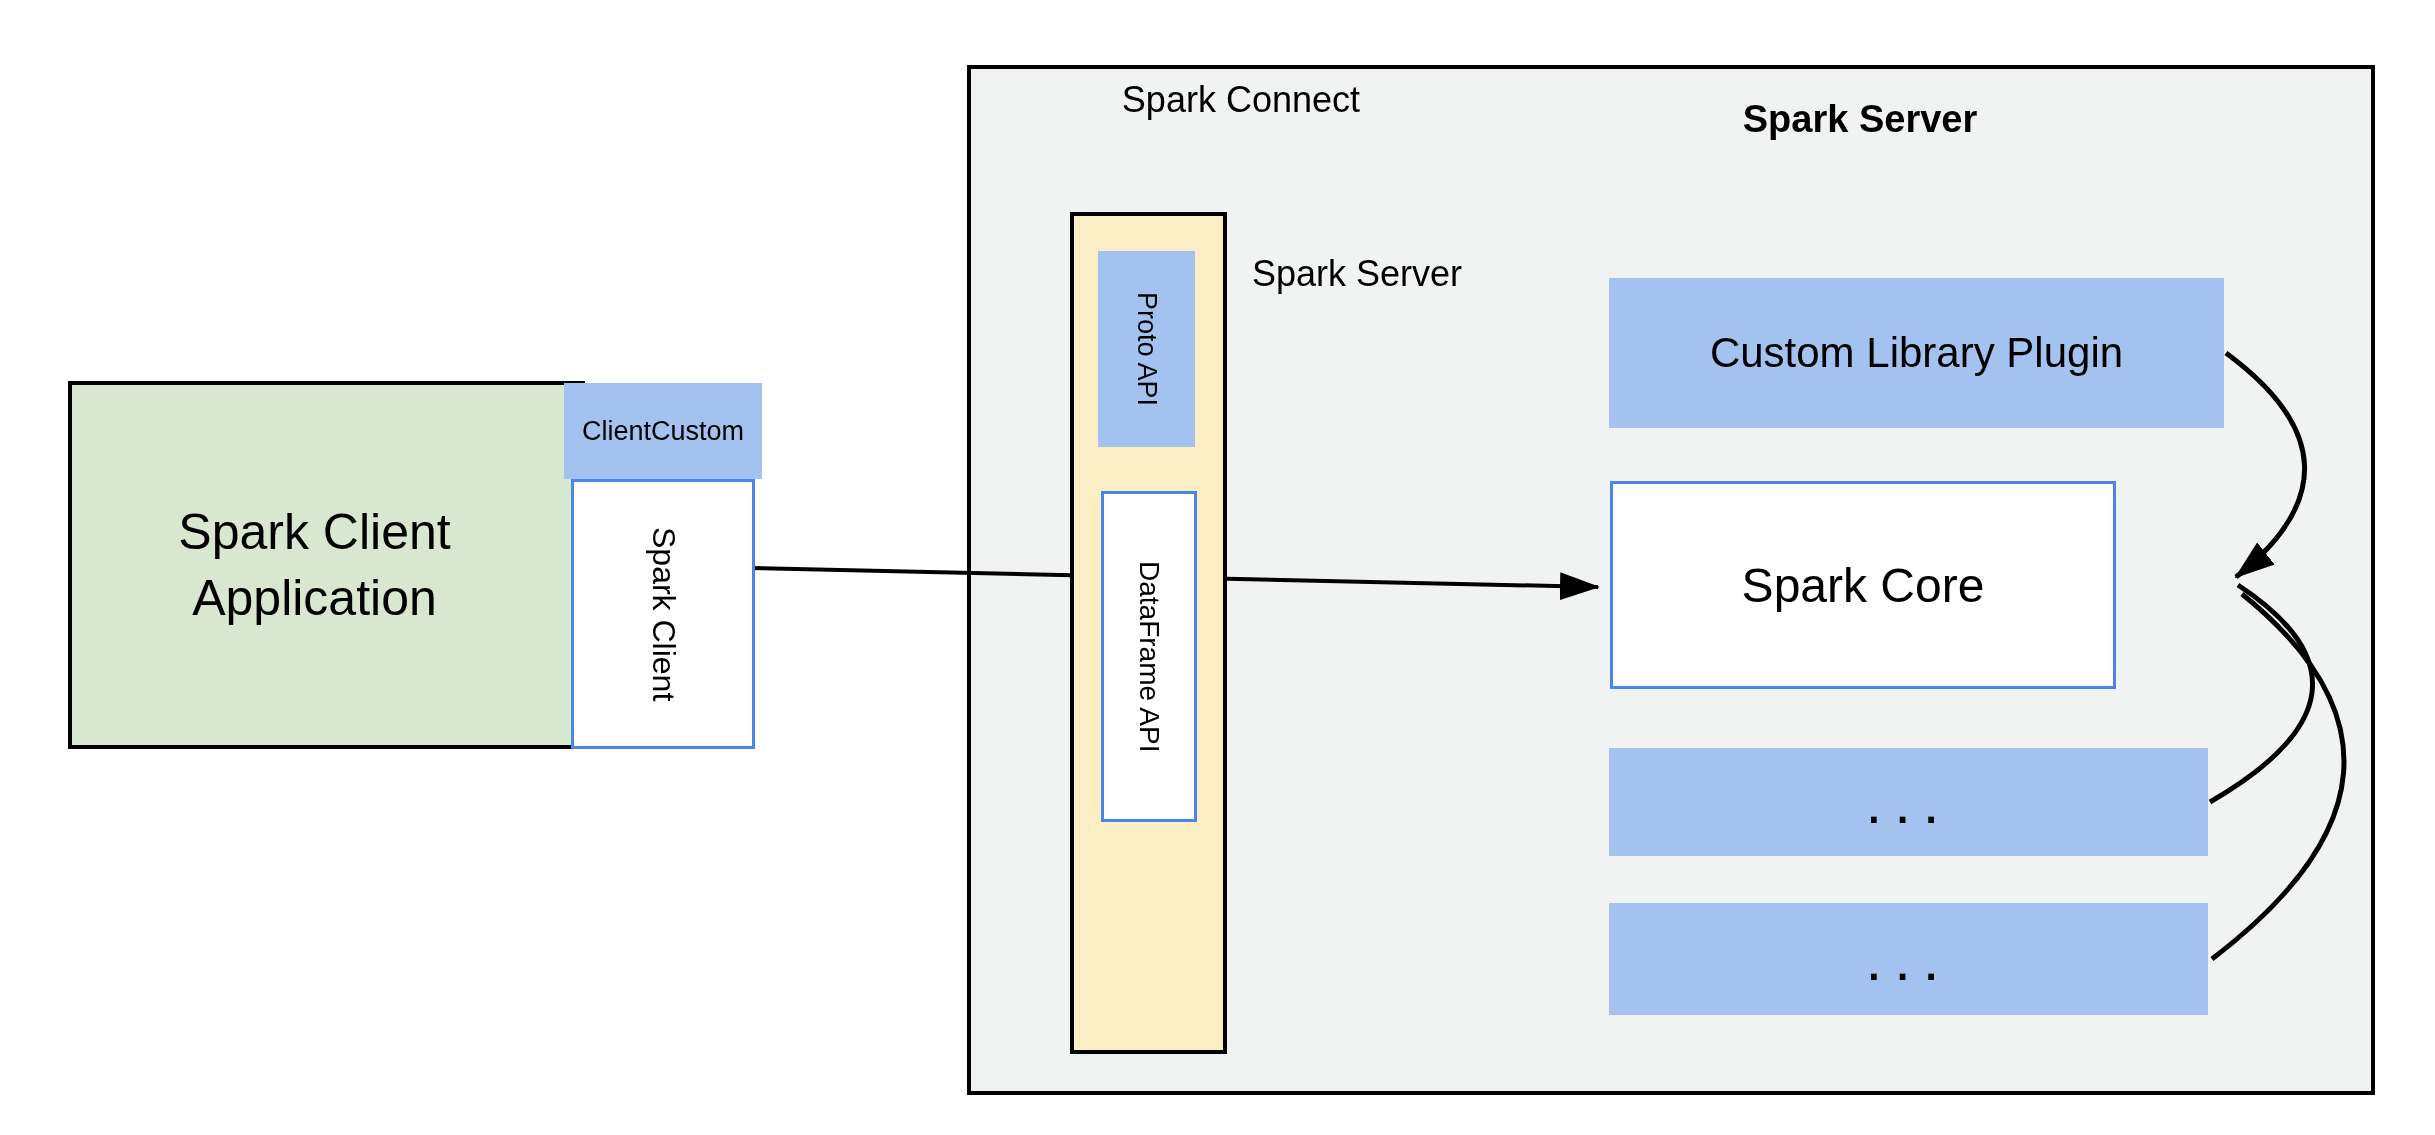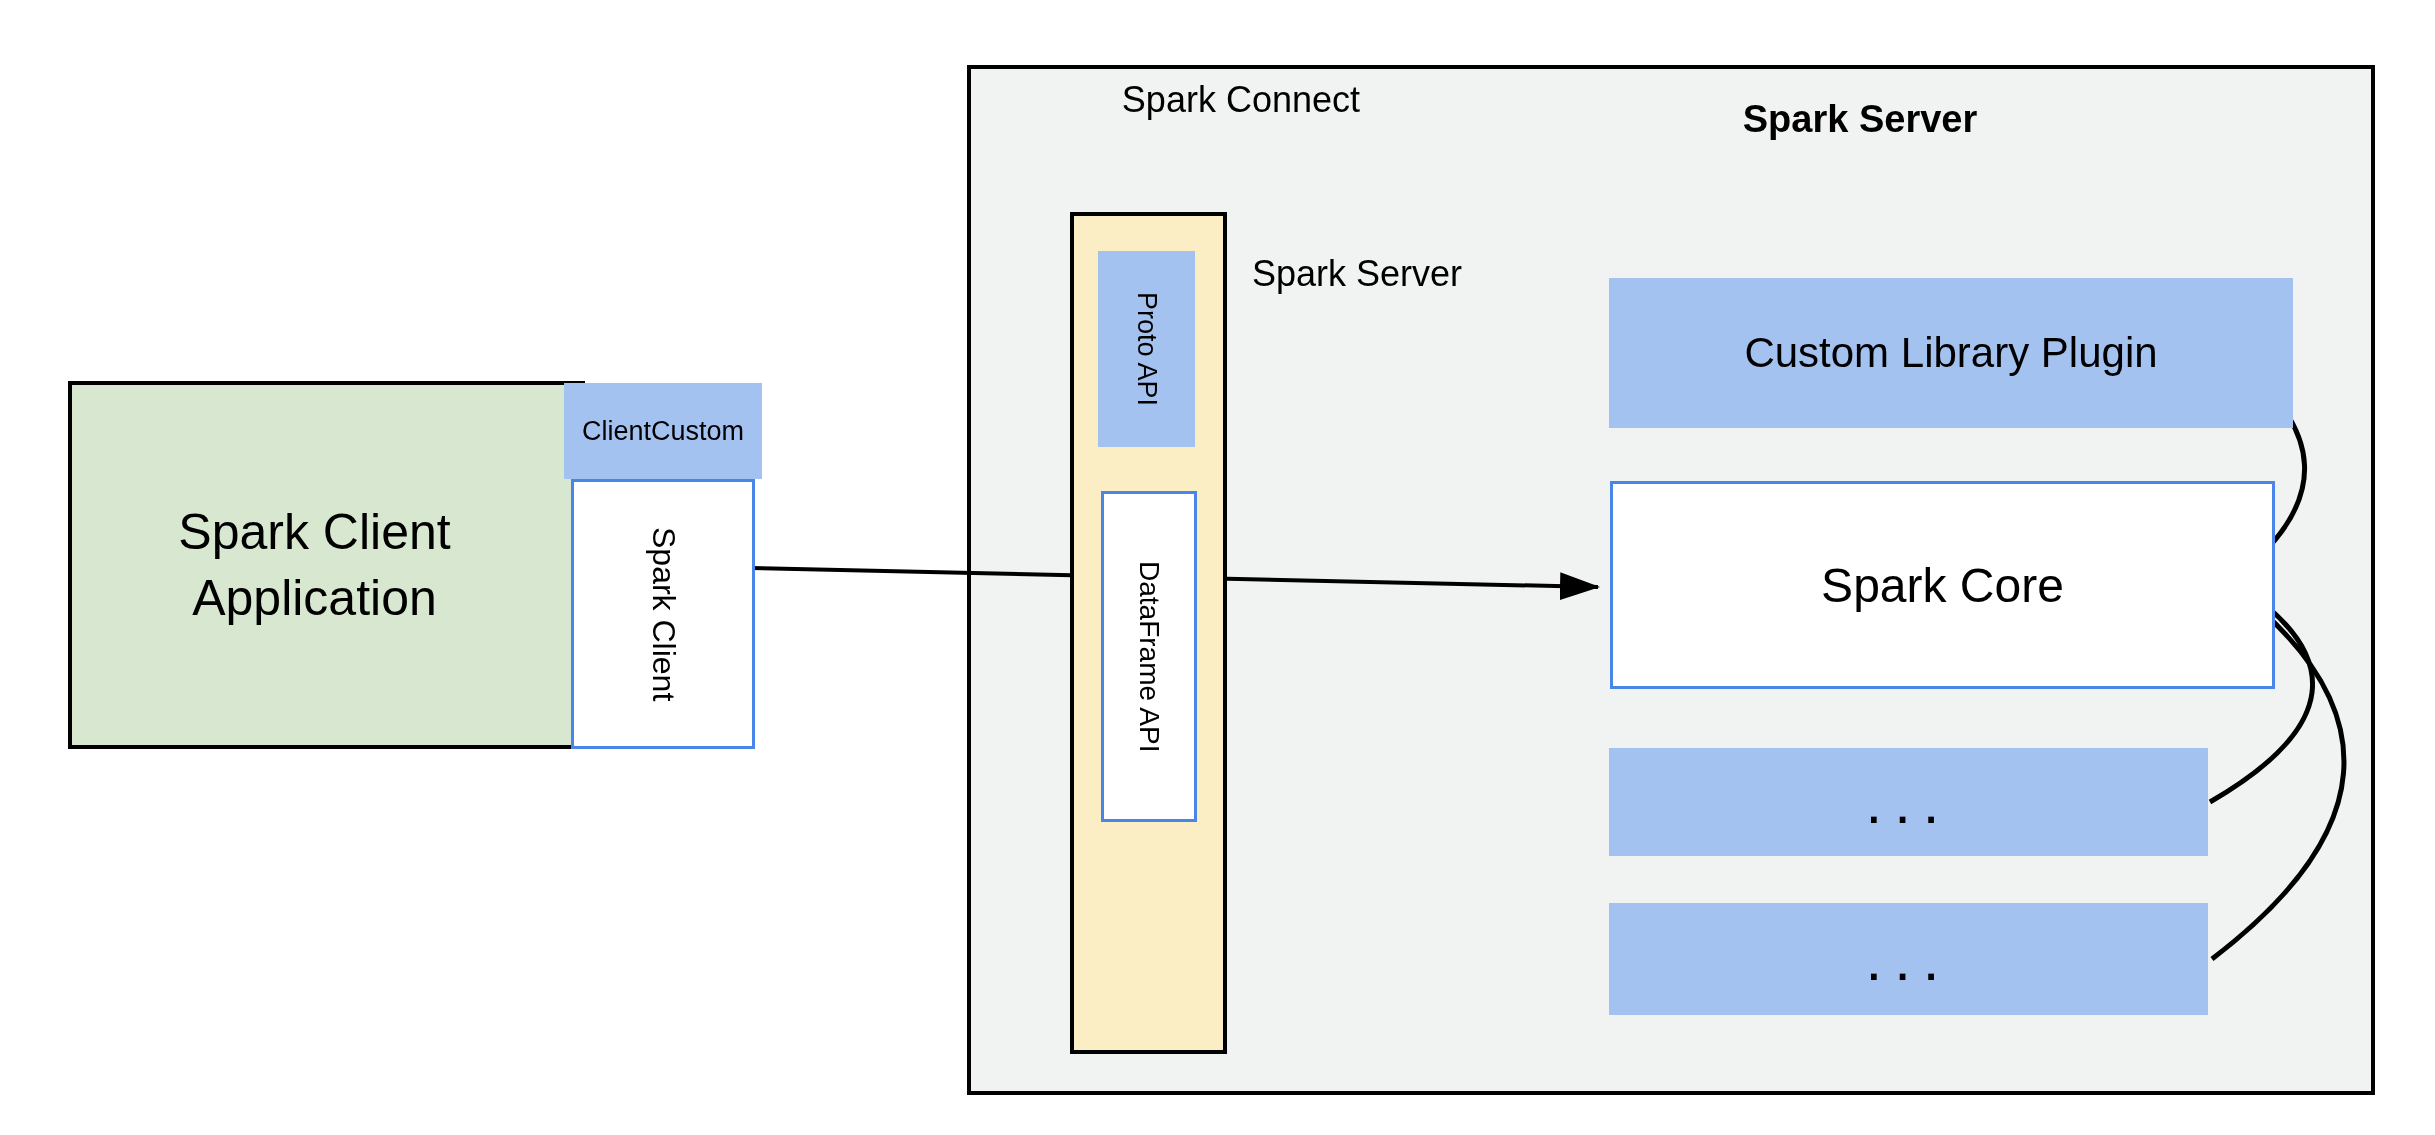--- a/index.html
+++ b/index.html
@@ -72,27 +72,27 @@
     left:1252px;top:250px;width:400px;z-index:4;
     font-size:36px;line-height:48px;text-align:left;
   }
 
   
   .server-title{
     left:1660px;top:98px;width:400px;z-index:4;
     font-size:38px;font-weight:bold;text-align:center;
   }
   .plugin-box{
-    left:1609px;top:278px;width:684px;height:150px;
+    left:1609px;top:278px;width:615px;height:150px;
     background:#a4c2f0;z-index:3;
     display:flex;align-items:center;justify-content:center;
     font-size:42px;
   }
   .core-box{
-    left:1610px;top:481px;width:665px;height:208px;
+    left:1610px;top:481px;width:506px;height:208px;
     background:#fff;border:3px solid #4a86e8;z-index:3;
     display:flex;align-items:center;justify-content:center;
     font-size:48px;
   }
   .dots-box-1{
     left:1609px;top:748px;width:599px;height:108px;
     background:#a4c2f0;z-index:3;
     display:flex;align-items:center;justify-content:center;
     font-size:60px;letter-spacing:12px;
   }

